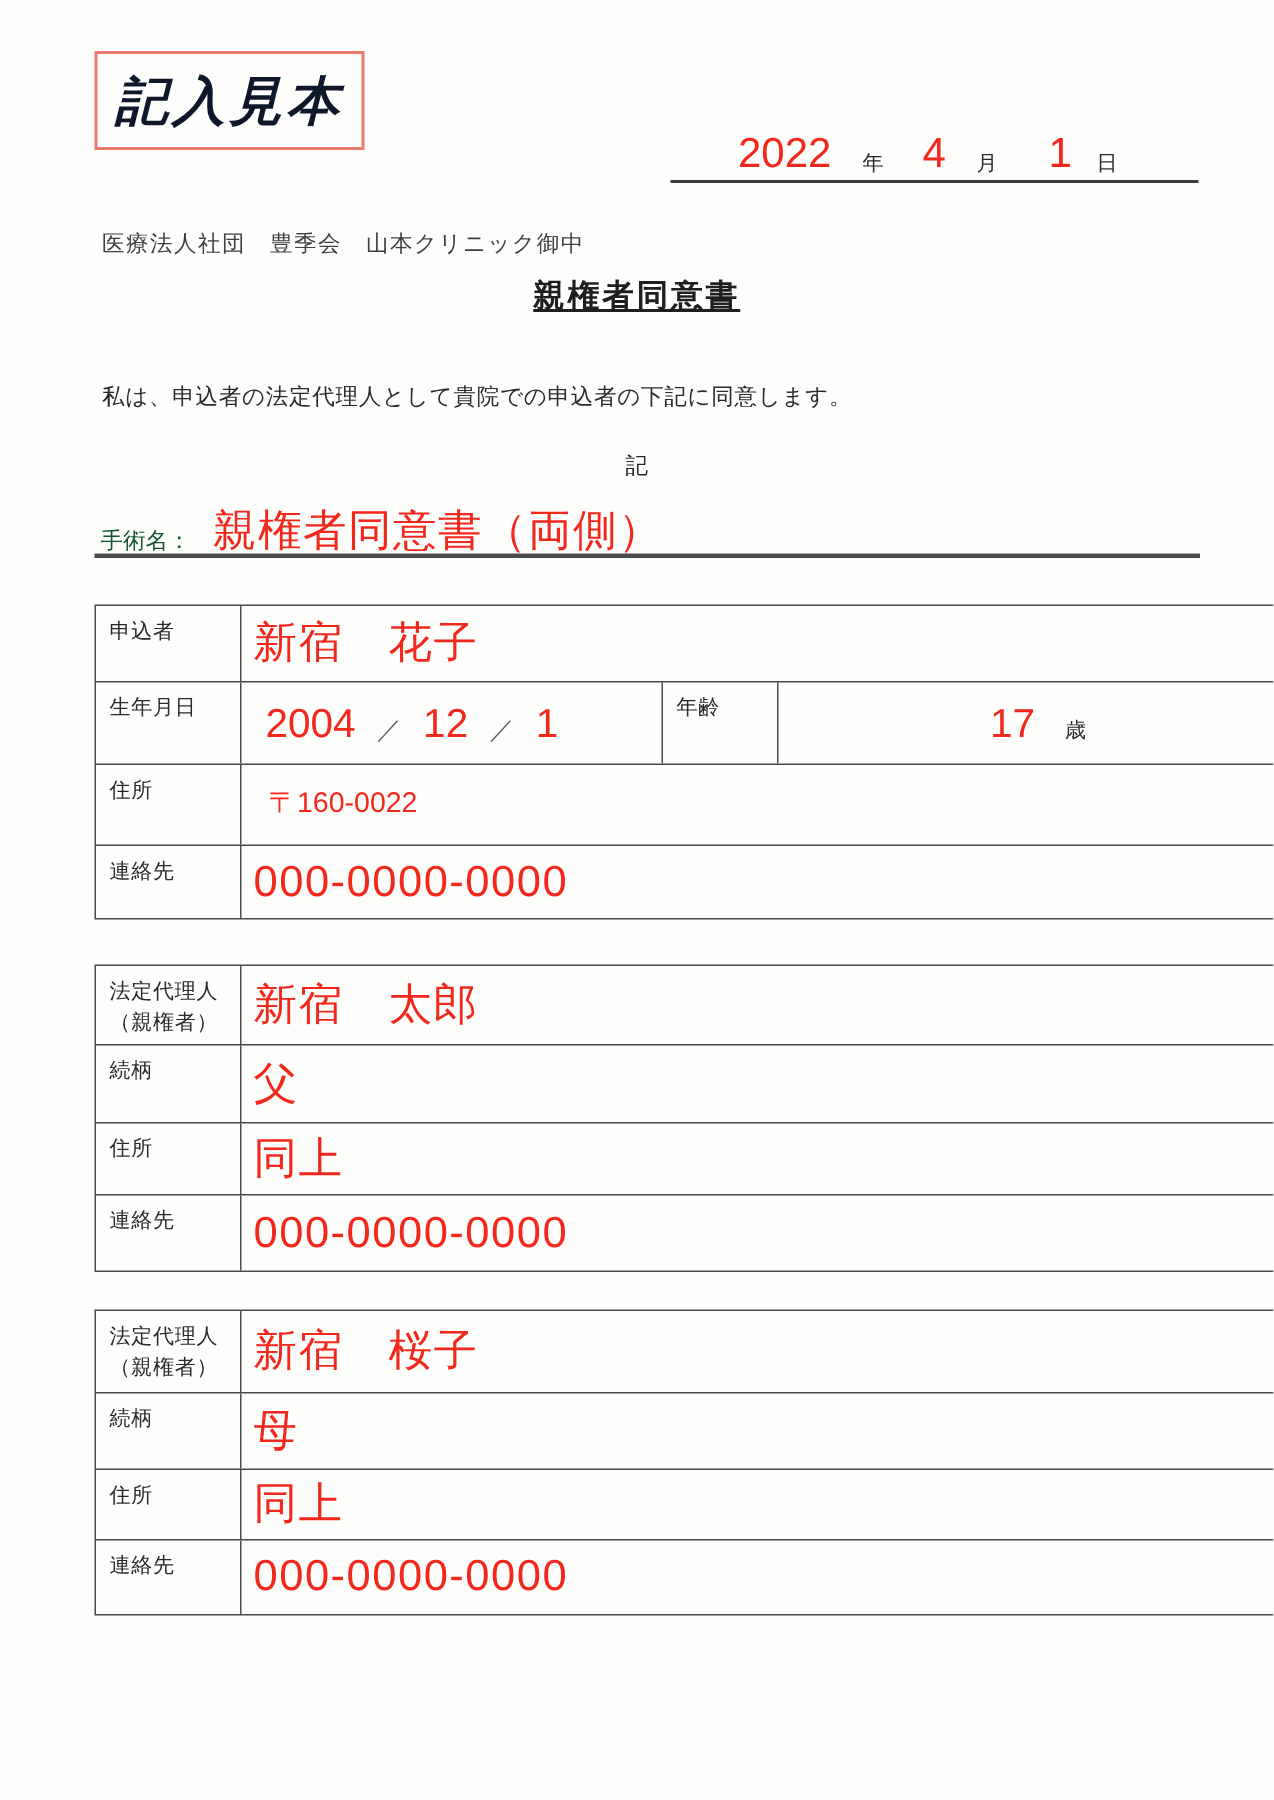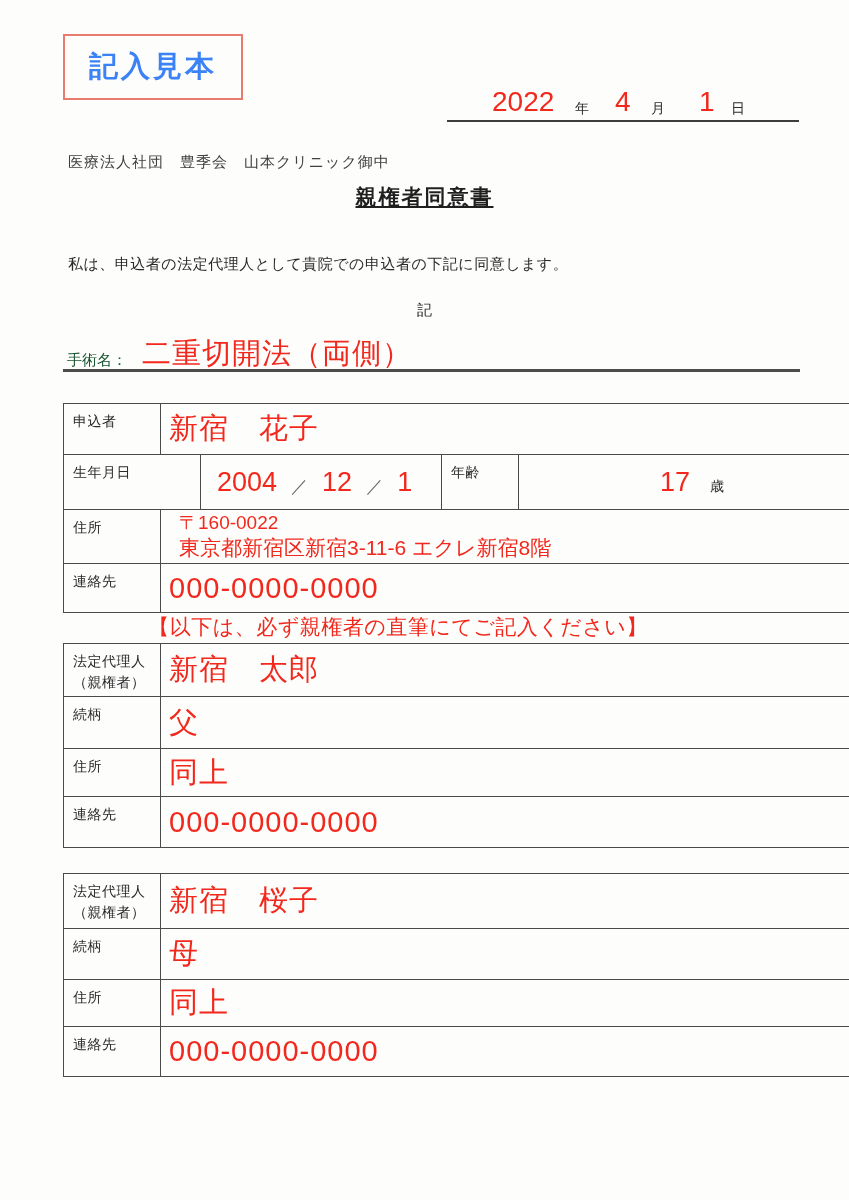--- a/index.html
+++ b/index.html
@@ -15,22 +15,22 @@
     color: #222222;
   }
   
   .stamp {
     position: absolute; left: 63px; top: 34px;
     width: 180px; height: 66px;
     border: 2px solid #e87a6e;
     display: flex; align-items: center; justify-content: center;
   }
   .stamp span {
-    color: #3b82f6; font-size: 29px; letter-spacing: 3px;
-    font-family: "Liberation Serif", serif; font-weight: 600;
+    color: #0f172a; font-size: 35px; letter-spacing: 3px;
+    font-family: "Liberation Serif", serif; font-weight: 600; font-style: italic;
   }
   
   .date-line {
     position: absolute; left: 447px; top: 80px;
     width: 352px; height: 42px;
     border-bottom: 2px solid #3d3d3d;
   }
   .date-line .num {
     position: absolute; bottom: 2px;
     color: #f2281c; font-size: 28px;
@@ -96,21 +96,21 @@
     letter-spacing: 0.5px; line-height: 1.5;
   }
   .fill {
     color: #f2281c; font-family: "Liberation Sans", sans-serif;
     display: flex; align-items: center;
   }
   .fill-lg { font-size: 29px; letter-spacing: 1px; padding-left: 8px; }
   .fill-addr { flex-direction: column; align-items: flex-start; justify-content: center; padding-left: 18px; }
   .fill-addr .a1 { font-size: 19px; line-height: 1.2; }
   .fill-addr .a2 { font-size: 21px; line-height: 1.25; }
-  .birth-cell { display: flex; align-items: center; padding-left: 16px; gap: 14px; margin-left: 40px; }
+  .birth-cell { display: flex; align-items: center; padding-left: 16px; gap: 14px; }
   .birth-cell .bnum { color: #f2281c; font-size: 27px; font-family: "Liberation Sans", sans-serif; }
   .birth-cell .bsep { color: #666666; font-size: 17px; padding-top: 8px; }
   .age-cell { display: flex; align-items: center; justify-content: center; gap: 20px; }
   .age-cell .anum { color: #f2281c; font-size: 27px; font-family: "Liberation Sans", sans-serif; }
   .age-cell .aunit { color: #2a2a2a; font-size: 14px; padding-top: 10px; font-family: "Liberation Serif", serif; }
   
   .notice {
     position: absolute; left: 63px; top: 613px; width: 670px;
     text-align: center; color: #f2281c; font-size: 21px;
     font-family: "Liberation Sans", sans-serif; letter-spacing: 0.5px;
@@ -136,21 +136,21 @@
 
   <div class="addressee">医療法人社団　豊季会　山本クリニック御中</div>
 
   <div class="doc-title">親権者同意書</div>
 
   <div class="body-text">私は、申込者の法定代理人として貴院での申込者の下記に同意します。</div>
 
   <div class="section-mark">記</div>
 
   <div class="surgery-label">手術名：</div>
-  <div class="surgery-value">二重切開法（両側）</div>
+  <div class="surgery-value">親権者同意書（両側）</div>
   <div class="surgery-underline"></div>
 
   <div class="form-table" style="top:403px;">
     <div class="t-row cols-2" style="height:50px;">
       <div class="cell lbl">申込者</div>
       <div class="cell fill fill-lg">新宿　花子</div>
     </div>
     <div class="t-row cols-4" style="height:55px;">
       <div class="cell lbl">生年月日</div>
       <div class="cell birth-cell">
@@ -163,30 +163,28 @@
       <div class="cell lbl">年齢</div>
       <div class="cell age-cell">
         <span class="anum">17</span>
         <span class="aunit">歳</span>
       </div>
     </div>
     <div class="t-row cols-2" style="height:54px;">
       <div class="cell lbl">住所</div>
       <div class="cell fill fill-addr">
         <span class="a1">〒160-0022</span>
-        <span class="a2">東京都新宿区新宿3-11-6 エクレ新宿8階</span>
       </div>
     </div>
     <div class="t-row cols-2" style="height:49px;">
       <div class="cell lbl">連絡先</div>
       <div class="cell fill fill-lg">000-0000-0000</div>
     </div>
   </div>
 
-  <div class="notice">【以下は、必ず親権者の直筆にてご記入ください】</div>
 
   <div class="form-table" style="top:643px;">
     <div class="t-row cols-2" style="height:52px;">
       <div class="cell lbl">
         <span>法定代理人</span><br>
         <span>（親権者）</span>
       </div>
       <div class="cell fill fill-lg">新宿　太郎</div>
     </div>
     <div class="t-row cols-2" style="height:52px;">

